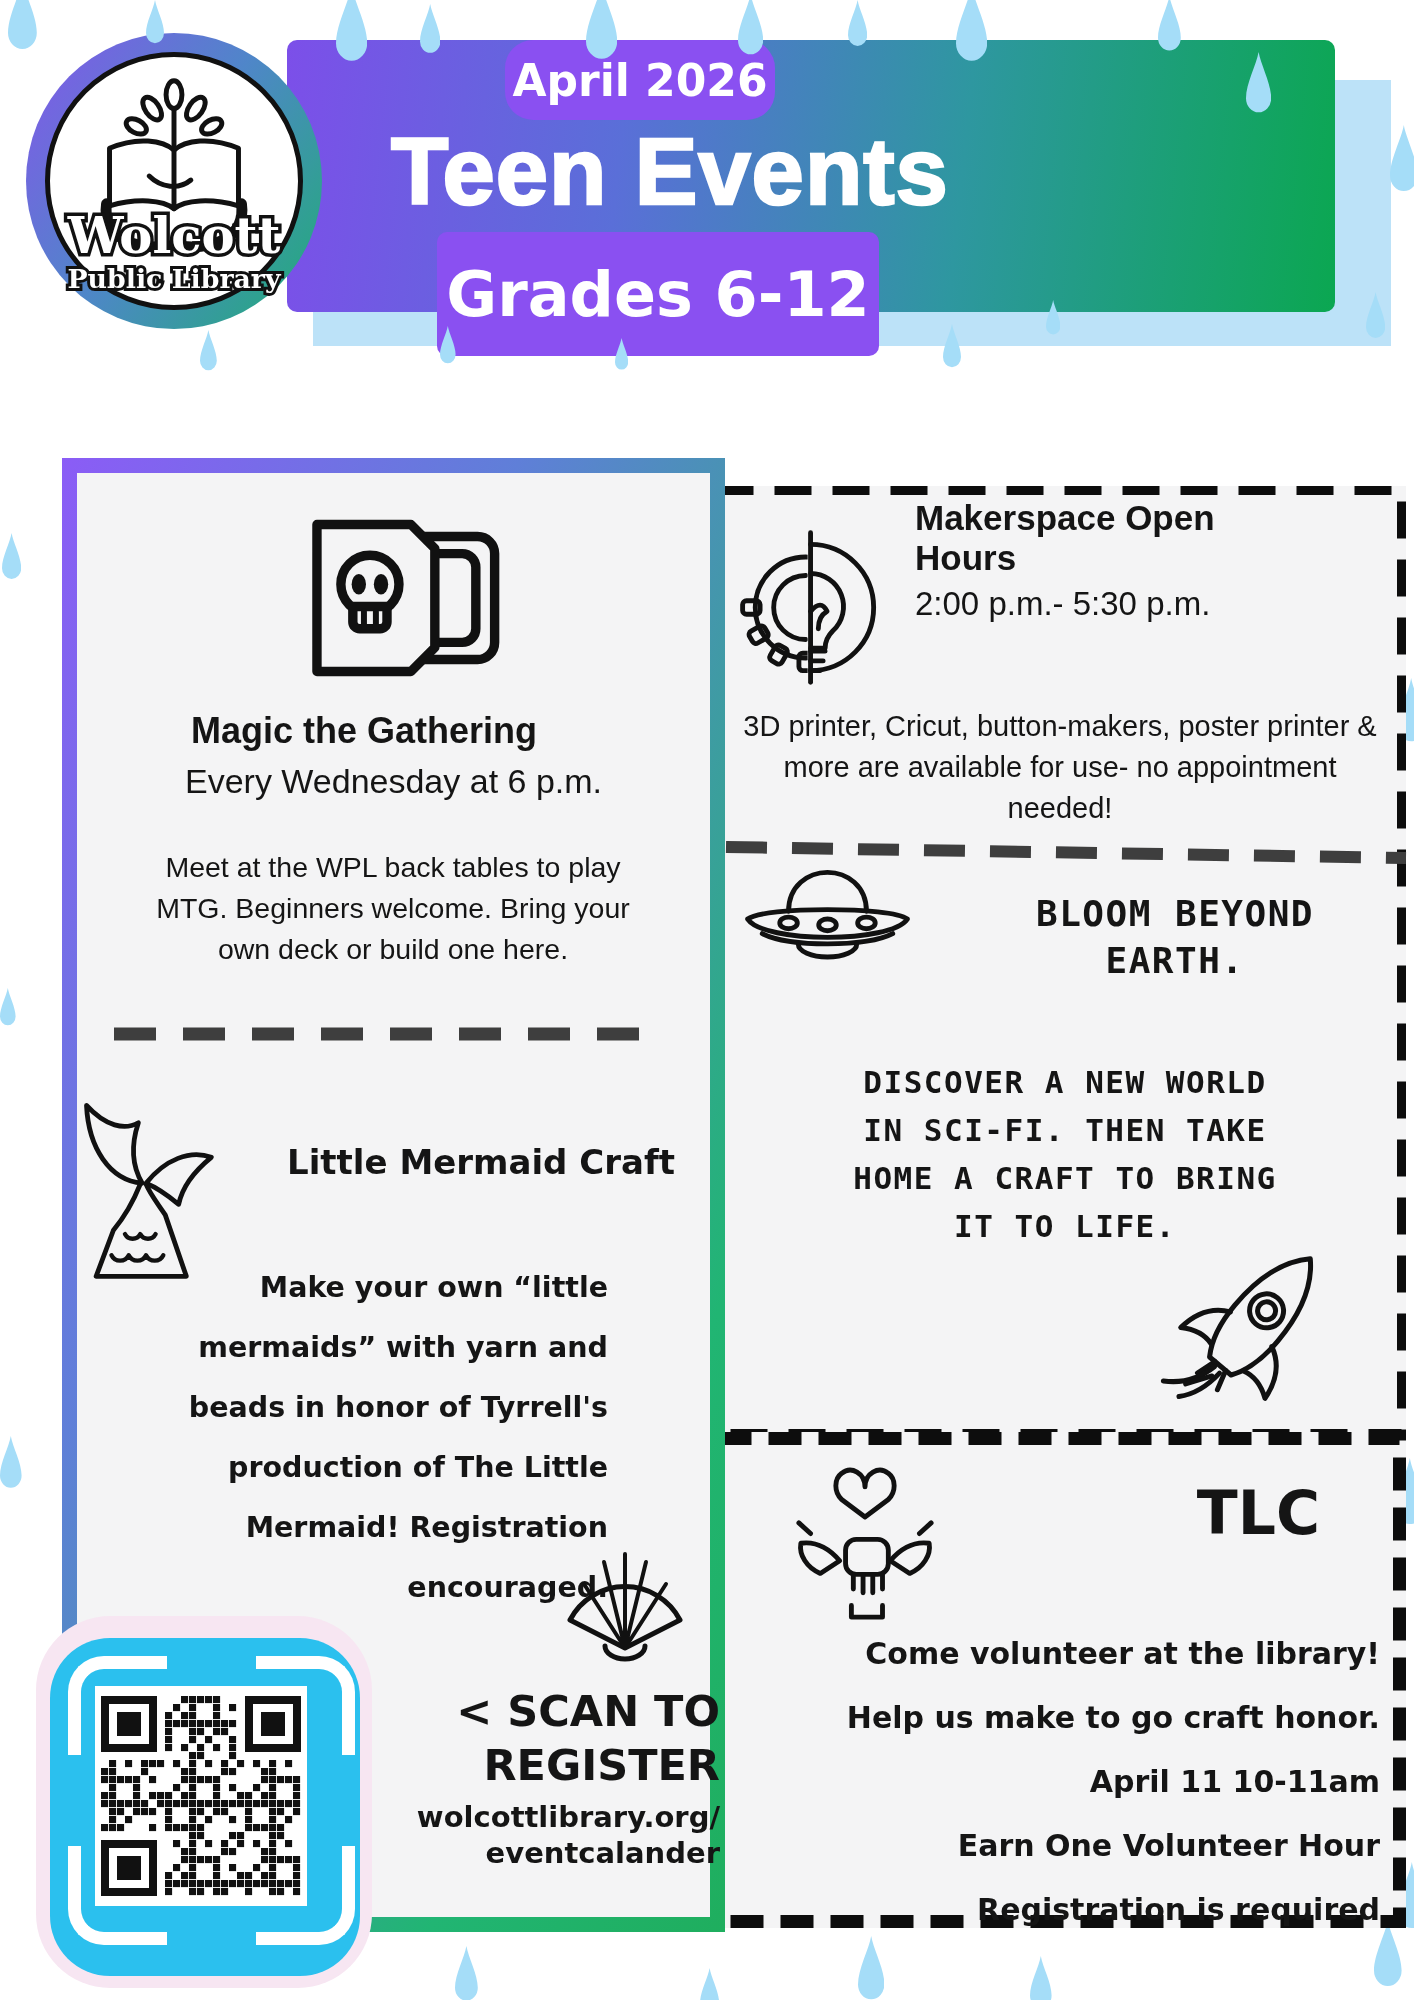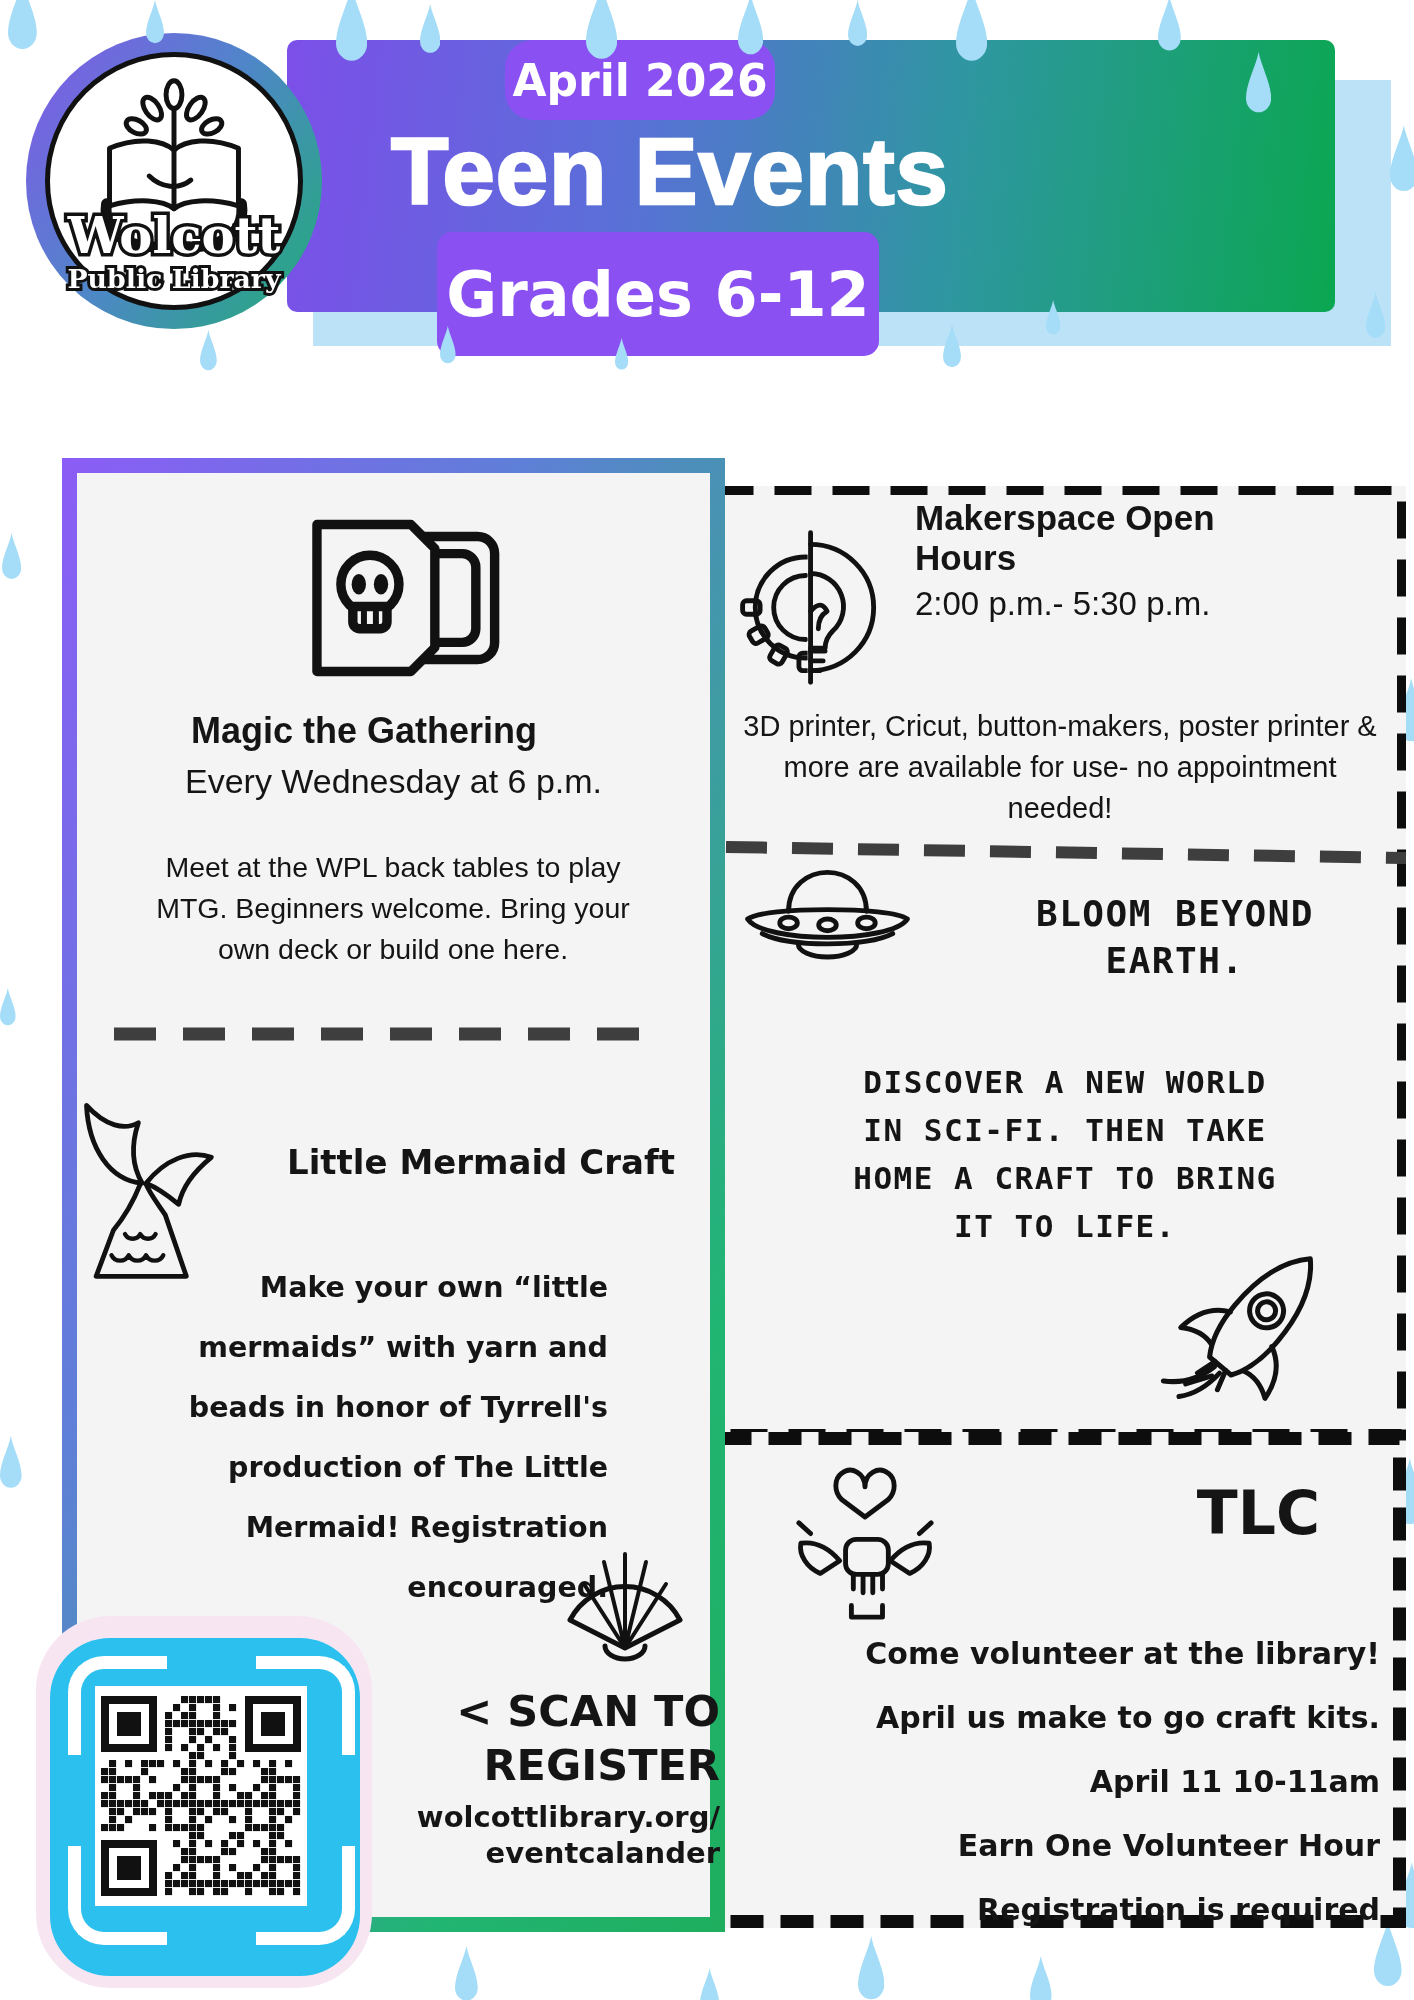--- a/index.html
+++ b/index.html
@@ -10,21 +10,21 @@
   .f-sans{font-family:"Liberation Sans",sans-serif;}
   .f-comic{font-family:"DejaVu Sans",sans-serif;font-weight:bold;text-align:right;}
   .f-tech{font-family:"DejaVu Sans Mono",monospace;font-weight:bold;letter-spacing:1.5px;}
 
   
   .hdr-shadow{left:313px;top:80px;width:1078px;height:266px;background:#BCE2F8;}
   .hdr-banner{left:287px;top:40px;width:1048px;height:272px;border-radius:10px;
       background:linear-gradient(96deg,#7C4FE9 0%,#5A6FD8 32%,#2E97A0 64%,#0BA751 100%);}
   .pill{background:#8A50F1;border-radius:28px;color:#fff;display:flex;align-items:center;justify-content:center;}
   .pill-april{left:505px;top:40px;width:270px;height:80px;font-size:44px;}
-  .pill-grades{left:437px;top:232px;width:442px;height:124px;font-size:62px;border-radius:15px;}
+  .pill-grades{left:437px;top:232px;width:442px;height:124px;font-size:62px;border-radius:10px;}
   .teen-title{left:330px;top:118px;width:680px;font-size:94px;font-weight:bold;color:#fff;
       letter-spacing:1px;-webkit-text-stroke:2.5px #ffffff;}
   .logo{left:26px;top:33px;width:296px;height:296px;border-radius:50%;
       background:linear-gradient(125deg,#8457EA 0%,#4F86C9 48%,#1FAE74 100%);
       display:flex;align-items:center;justify-content:center;}
   .logo-inner{width:248px;height:248px;border-radius:50%;background:#fff;border:5px solid #111;}
 
   
   .left-box{left:62px;top:458px;width:663px;height:1474px;z-index:3;
       background:linear-gradient(115deg,#8B5CF6 0%,#5F7FD8 34%,#21B573 78%,#1FAE5E 100%);}
@@ -161,21 +161,21 @@
     <path d="M64 116 C52 102 38 96 24 98 C22 110 30 123 44 129 Z"></path>
     <path d="M116 116 C128 102 142 96 156 98 C158 110 150 123 136 129 Z"></path>
     <path d="M34 88 l-12 -11 M146 88 l12 -11"></path>
     <rect x="70" y="94" width="44" height="36" rx="11"></rect>
     <path d="M78 130 v15 M88 130 v19 M98 130 v19 M108 130 v15"></path>
     <path d="M76 162 v12 h32 v-12"></path>
   </svg>
   <div class="abs z4 ctr f-comic" style="left:1060px;top:1478px;width:260px;font-size:60px;">TLC</div>
   <div class="abs z4 ctr f-comic" style="left:740px;top:1604px;width:640px;font-size:30px;margin-top:32px;">
     <p style="height:64px">Come volunteer at the library!</p>
-    <p style="height:64px">April us make to go craft kits.</p>
+    <p style="height:64px">Help us make to go craft honor.</p>
     <p style="height:64px">April 11 10-11am</p>
     <p style="height:64px">Earn One Volunteer Hour</p>
     <p style="height:64px">Registration is required</p>
   </div>
 
   <div class="abs left-box">
     <div class="left-box-inner"></div>
   </div>
 
   <svg class="abs line-art" style="left:305px;top:512px;z-index:4" width="205" height="172" viewBox="0 0 120 100">

